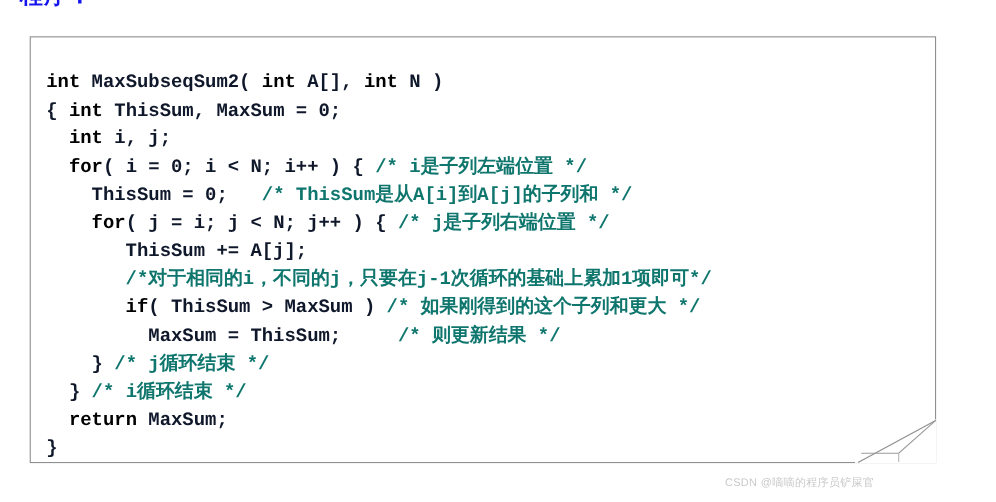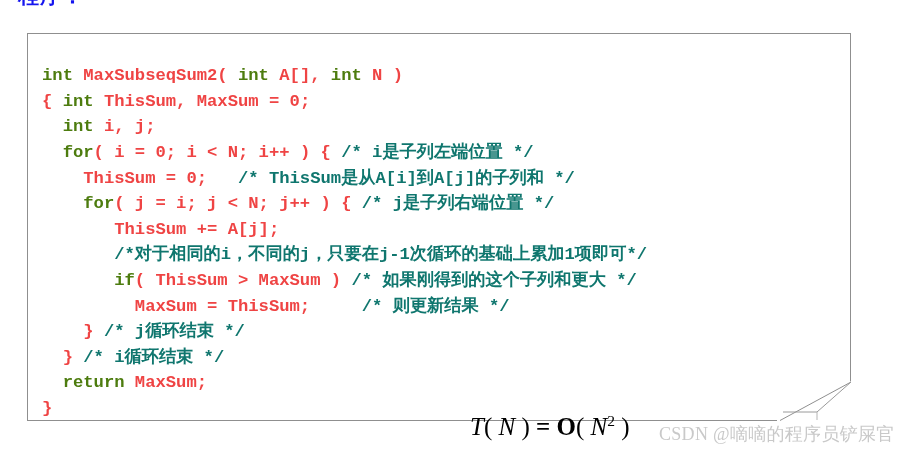--- a/index.html
+++ b/index.html
@@ -46,23 +46,23 @@
     left: 14px;
     top: 12px;
     font-family: "Liberation Mono", "DejaVu Sans Mono", monospace;
     font-size: 17.2px;
     line-height: 25.6px;
     font-weight: bold;
     white-space: pre;
     color: #000000;
   }
   .ln { display: block; height: 25.6px; }
-  .kw  { color: #4d7c0f; }
+  .kw  { color: #000000; }
   .cm  { color: #0f766e; }
-  .pl  { color: #ef4444; }
+  .pl  { color: #0f172a; }
 
   
   #complexity {
     position: absolute;
     left: 442px;
     top: 378px;
     font-family: "Liberation Serif", serif;
     font-size: 25px;
     color: #000000;
     white-space: nowrap;
@@ -78,40 +78,37 @@
     bottom: -1px;
     width: 74px;
     height: 40px;
     pointer-events: none;
   }
 
   
   #watermark {
     position: absolute;
     left: 659px;
-    top: 422px;
-    font-family: Liberation Serif, serif;
-    font-size: 18px;
+    top: 432px;
+    font-family: Liberation Sans, sans-serif;
+    font-size: 10px;
     color: #c9c9c9;
     white-space: nowrap;
     letter-spacing: 0.3px;
   }
 </style>
 </head>
 <body>
 
 <div id="top-fragment">程序：</div>
 
 <div id="code-box">
 
   <pre id="code-listing"><span class="ln"><span class="kw">int </span><span class="pl">MaxSubseqSum2( </span><span class="kw">int </span><span class="pl">A[], </span><span class="kw">int </span><span class="pl">N )</span></span><span class="ln"><span class="pl">{ </span><span class="kw">int </span><span class="pl">ThisSum, MaxSum = 0;</span></span><span class="ln"><span class="pl">  </span><span class="kw">int </span><span class="pl">i, j;</span></span><span class="ln"><span class="pl">  </span><span class="kw">for</span><span class="pl">( i = 0; i &lt; N; i++ ) { </span><span class="cm">/* i是子列左端位置 */</span></span><span class="ln"><span class="pl">    ThisSum = 0;   </span><span class="cm">/* ThisSum是从A[i]到A[j]的子列和 */</span></span><span class="ln"><span class="pl">    </span><span class="kw">for</span><span class="pl">( j = i; j &lt; N; j++ ) { </span><span class="cm">/* j是子列右端位置 */</span></span><span class="ln"><span class="pl">       ThisSum += A[j];</span></span><span class="ln"><span class="pl">       </span><span class="cm">/*对于相同的i，不同的j，只要在j-1次循环的基础上累加1项即可*/</span></span><span class="ln"><span class="pl">       </span><span class="kw">if</span><span class="pl">( ThisSum &gt; MaxSum ) </span><span class="cm">/* 如果刚得到的这个子列和更大 */</span></span><span class="ln"><span class="pl">         MaxSum = ThisSum;     </span><span class="cm">/* 则更新结果 */</span></span><span class="ln"><span class="pl">    } </span><span class="cm">/* j循环结束 */</span></span><span class="ln"><span class="pl">  } </span><span class="cm">/* i循环结束 */</span></span><span class="ln"><span class="pl">  </span><span class="kw">return </span><span class="pl">MaxSum;</span></span><span class="ln"><span class="pl">}</span></span></pre>
 
-  <div id="complexity">
-    <i>T</i>( <i>N</i> ) <span class="bigo">=</span> <span class="bigo">O</span>( <i>N</i><sup>2</sup> )
-  </div>
 
   <svg id="fold" viewBox="0 0 74 40" xmlns="http://www.w3.org/2000/svg">
     <polygon points="0,40 74,40 74,0" fill="#ffffff" stroke="none"></polygon>
     <polyline points="0,39.5 74,39.5" fill="none" stroke="#ffffff" stroke-width="2"></polyline>
     <polyline points="3,39.5 74,1" fill="none" stroke="#8f8f8f" stroke-width="1"></polyline>
     <polyline points="6,31 40,31 74,1" fill="none" stroke="#9a9a9a" stroke-width="1"></polyline>
     <polyline points="40,31 40,39" fill="none" stroke="#b5b5b5" stroke-width="1"></polyline>
   </svg>
 </div>
 

